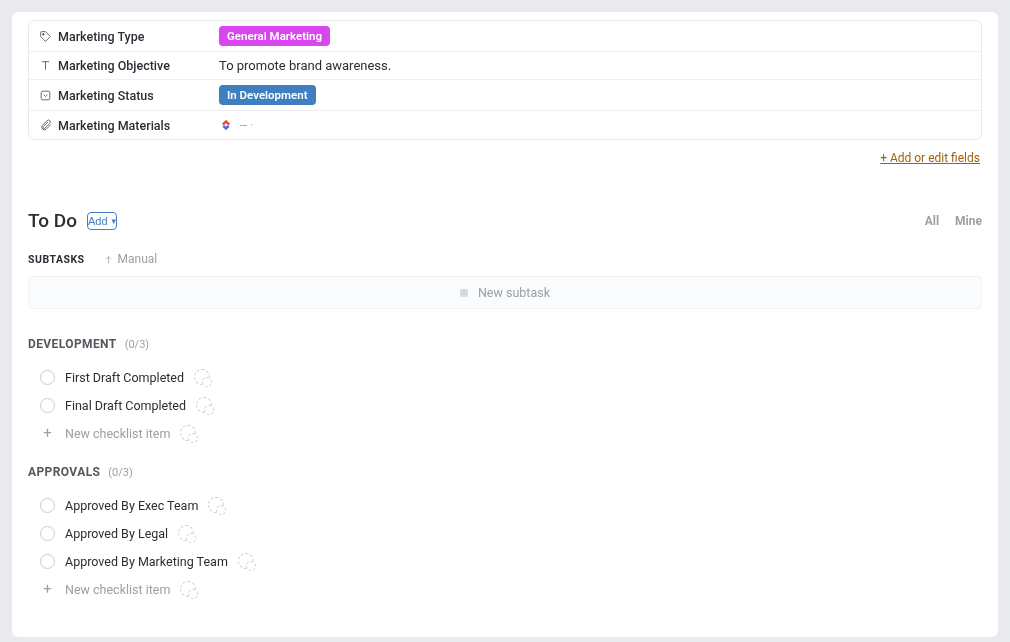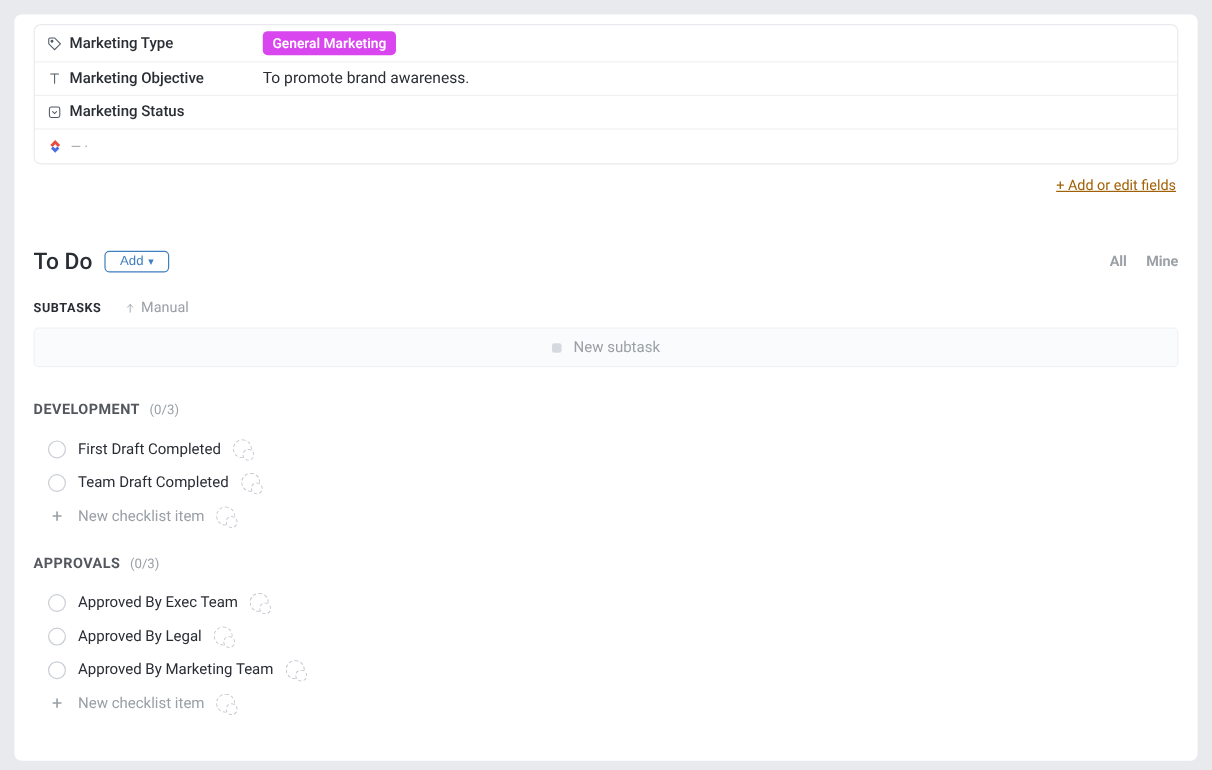--- a/index.html
+++ b/index.html
@@ -88,21 +88,21 @@
       justify-content: space-between;
       margin-top: 24px;
       margin-bottom: 20px;
     }
     .todo-left { display: flex; align-items: center; gap: 10px; }
     .todo-title { font-size: 19px; font-weight: 500; color: #2a2e34; }
     .add-btn {
       border: 1px solid #3f7fbf;
       color: #3f7fbf;
       border-radius: 4px;
-      padding: 2px 12px;
+      padding: 2px 0;
       font-size: 11px;
       font-weight: 500;
       background: #fff;
       cursor: pointer;
       display: inline-flex;
       align-items: center;
       gap: 4px;
     }
     .add-btn .caret { font-size: 9px; }
     .todo-filters { display:flex; gap: 16px; font-size: 12px; color: #9aa0a6; font-weight: bold; }
@@ -247,23 +247,32 @@
     </div>
 
     <div class="field-row">
       <div class="field-label">
         <svg class="icon-svg" viewBox="0 0 24 24">
             <rect x="4" y="4" width="16" height="16" rx="3"></rect>
             <path d="M9 11l3 3 3-3" stroke-linecap="round"></path>
           </svg>
         <span>Marketing Status</span>
       </div>
+      <div class="field-value">
+        <span class="badge badge-blue">In Development</span>
+      </div>
     </div>
 
     <div class="field-row">
+      <div class="field-label">
+        <svg class="icon-svg" viewBox="0 0 24 24">
+            <path d="M21 11l-8 8a5 5 0 0 1-7-7l9-9a3.5 3.5 0 0 1 5 5l-9 9a2 2 0 0 1-3-3l8-8" stroke-linecap="round"></path>
+          </svg>
+        <span>Marketing Materials</span>
+      </div>
       <div class="field-value">
         <svg class="clickup-logo" viewBox="0 0 24 24">
             <path d="M12 3l7 7-3 3-4-4-4 4-3-3 7-7z" fill="#e84c3d"></path>
             <path d="M12 21l-6-6 3-3 3 3 3-3 3 3-6 6z" fill="#4a6ee0"></path>
           </svg>
         <span class="dashes">— ·</span>
       </div>
     </div>
 
   </div>
@@ -306,21 +315,21 @@
       <span class="checklist-title">DEVELOPMENT</span>
       <span class="checklist-count">(0/3)</span>
     </div>
     <div class="checklist-item">
       <div class="check-circle"></div>
       <span>First Draft Completed</span>
       <div class="assignee"></div>
     </div>
     <div class="checklist-item">
       <div class="check-circle"></div>
-      <span>Team Draft Completed</span>
+      <span>Final Draft Completed</span>
       <div class="assignee"></div>
     </div>
     <div class="new-checklist-item">
       <div class="plus-icon">+</div>
       <span>New checklist item</span>
       <div class="assignee"></div>
     </div>
   </div>
 
   <div class="checklist-section">

